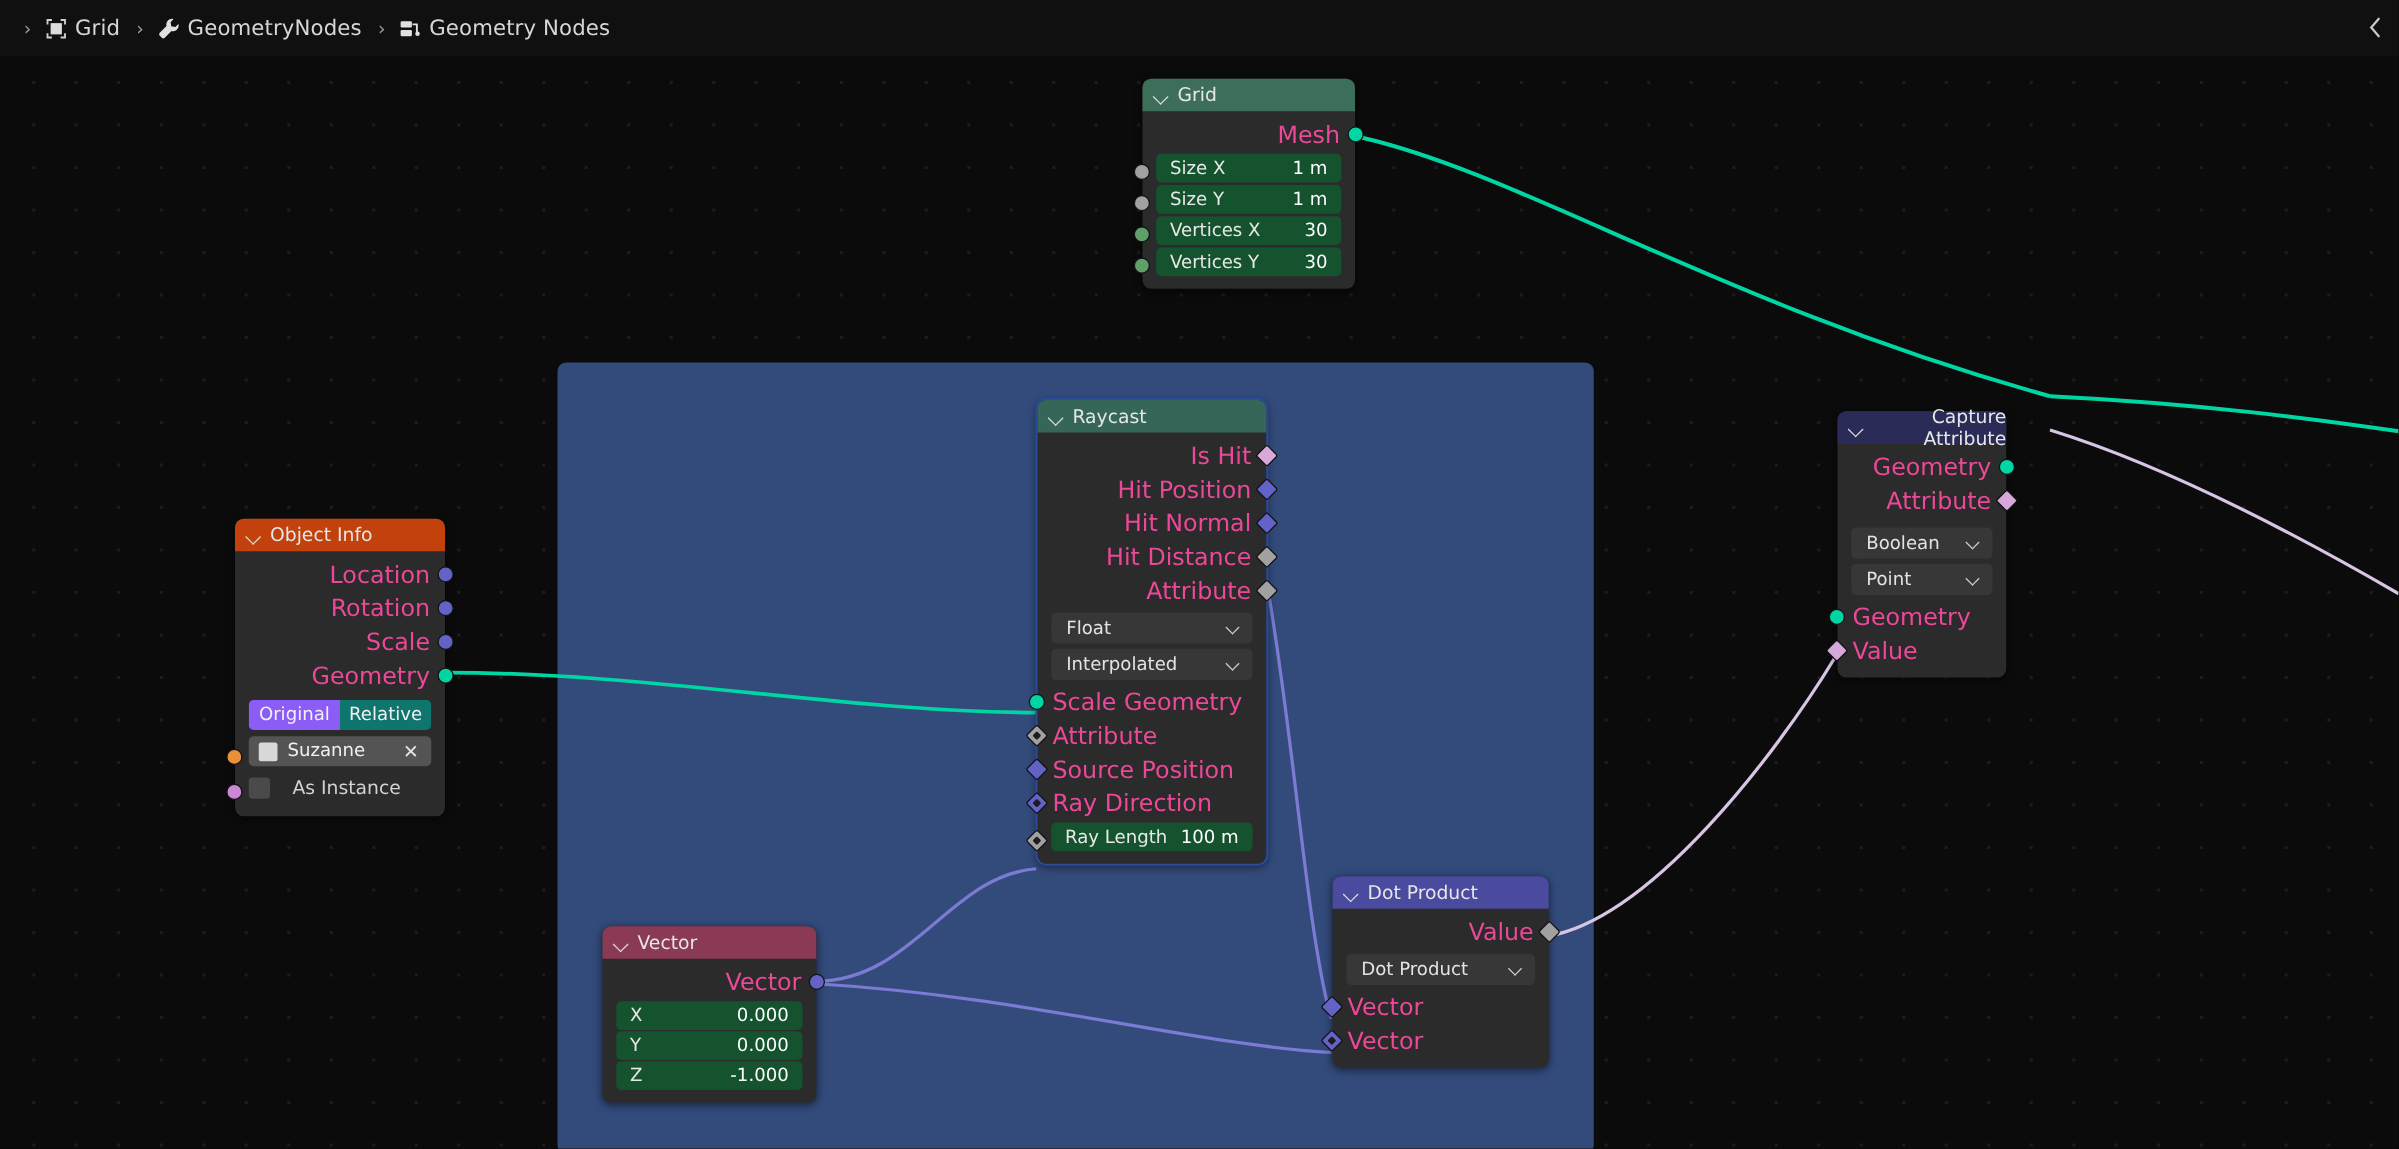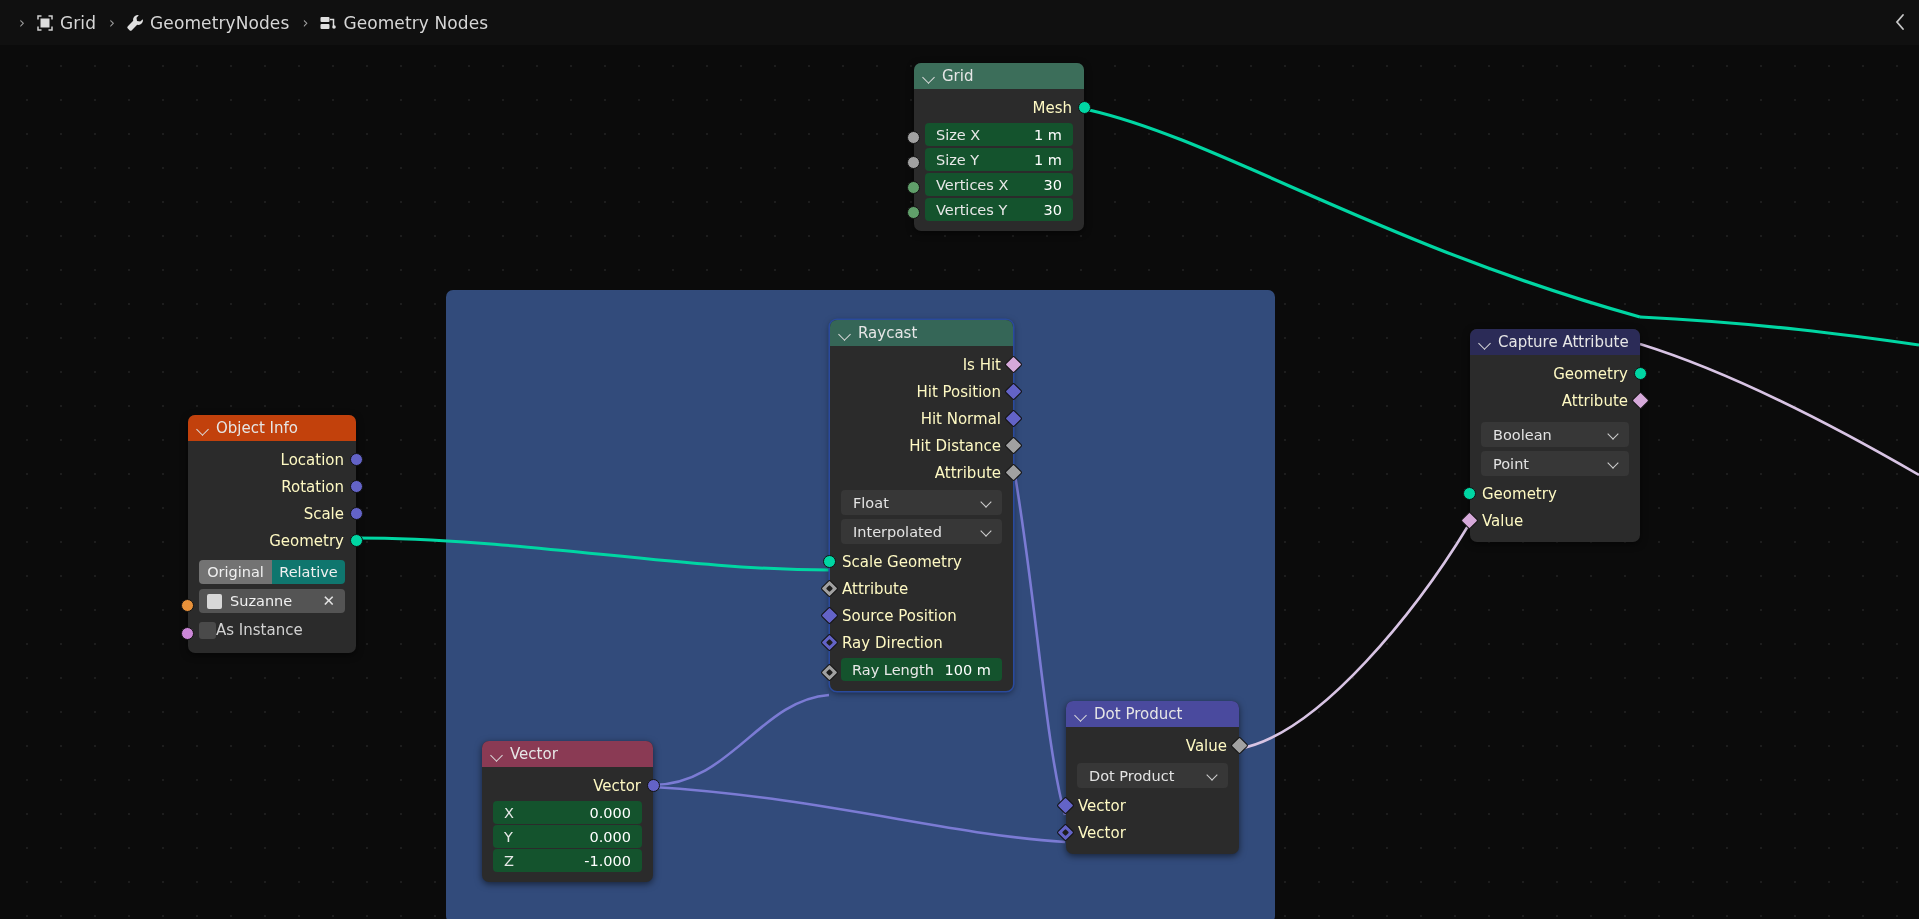--- a/index.html
+++ b/index.html
@@ -85,21 +85,21 @@
     transform: rotate(-45deg);
   }
 
   .row {
     position: relative; height: 27px;
     display: flex; align-items: center;
     padding: 0 12px;
   }
   .row.out { justify-content: flex-end; }
   .row.in  { justify-content: flex-start; }
-  .row-label { color: #fef9c3; font-size: 15px; white-space: nowrap; }
+  .row-label { color: #ec4899; font-size: 19px; white-space: nowrap; }
 
   
   .sock {
     position: absolute; width: 13px; height: 13px; top: 50%;
     margin-top: -6.5px;
     border: 1px solid #121212;
   }
   .sock.round { border-radius: 50%; }
   .sock.diamond { transform: rotate(45deg); border-radius: 2px; }
   .sock.dot-diamond { transform: rotate(45deg); border-radius: 2px; }
@@ -135,37 +135,37 @@
     transform: rotate(-45deg);
   }
 
   .seg {
     margin: 6px 11px 4px 11px; height: 24px; display: flex; border-radius: 4px; overflow: hidden;
   }
   .seg > div {
     flex: 1; display: flex; align-items: center; justify-content: center;
     font-size: 14.5px; color: #f0f0f0;
   }
-  .seg .on  { background: #737373; }
+  .seg .on  { background: #8b5cf6; }
   .seg .off { background: #0f766e; }
 
   .objfield {
     margin: 5px 11px; height: 24px; border-radius: 4px; background: #545454;
     display: flex; align-items: center; padding: 0 8px; gap: 8px;
     color: #f0f0f0; font-size: 14.5px; position: relative;
   }
   .objfield .oname { flex: 1; }
   .mesh-ico {
     width: 15px; height: 15px; background: #d8d8d8; border-radius: 2px;
     flex: none;
   }
   .xbtn { color: #e4e4e4; font-size: 15px; line-height: 1; padding-right:2px;}
 
   .checkrow {
-    margin: 3px 11px; height: 24px; display: flex; align-items: center; gap: 0;
+    margin: 3px 11px; height: 24px; display: flex; align-items: center; gap: 18px;
     position: relative; color: #d2d2d2; font-size: 15px;
   }
   .cbox { width: 17px; height: 17px; background: #4a4a4a; border-radius: 3px; flex: none; }
 
   
   .valrow { position: relative; }
   .valrow .sock { top: 50%; }
 </style>
 </head>
 <body>
@@ -433,21 +433,21 @@
           <span class="sock diamond left" style="background:#6363c7;"></span>
           <span class="row-label">Vector</span>
         </div>
         <div class="row in">
           <span class="sock dot-diamond left" style="background:#6363c7;"></span>
           <span class="row-label">Vector</span>
         </div>
       </div>
     </div>
 
-    <div class="node" style="left:1470px; top:284px; width:170px;">
+    <div class="node" style="left:1470px; top:284px; width:135px;text-align:right;">
       <div class="node-header" style="background:#2b2b57;">
         <span class="tri"></span>
         <span>Capture Attribute</span>
       </div>
       <div class="node-body">
         <div class="row out">
           <span class="row-label">Geometry</span>
           <span class="sock round right" style="background:#00d6a3;"></span>
         </div>
         <div class="row out">

